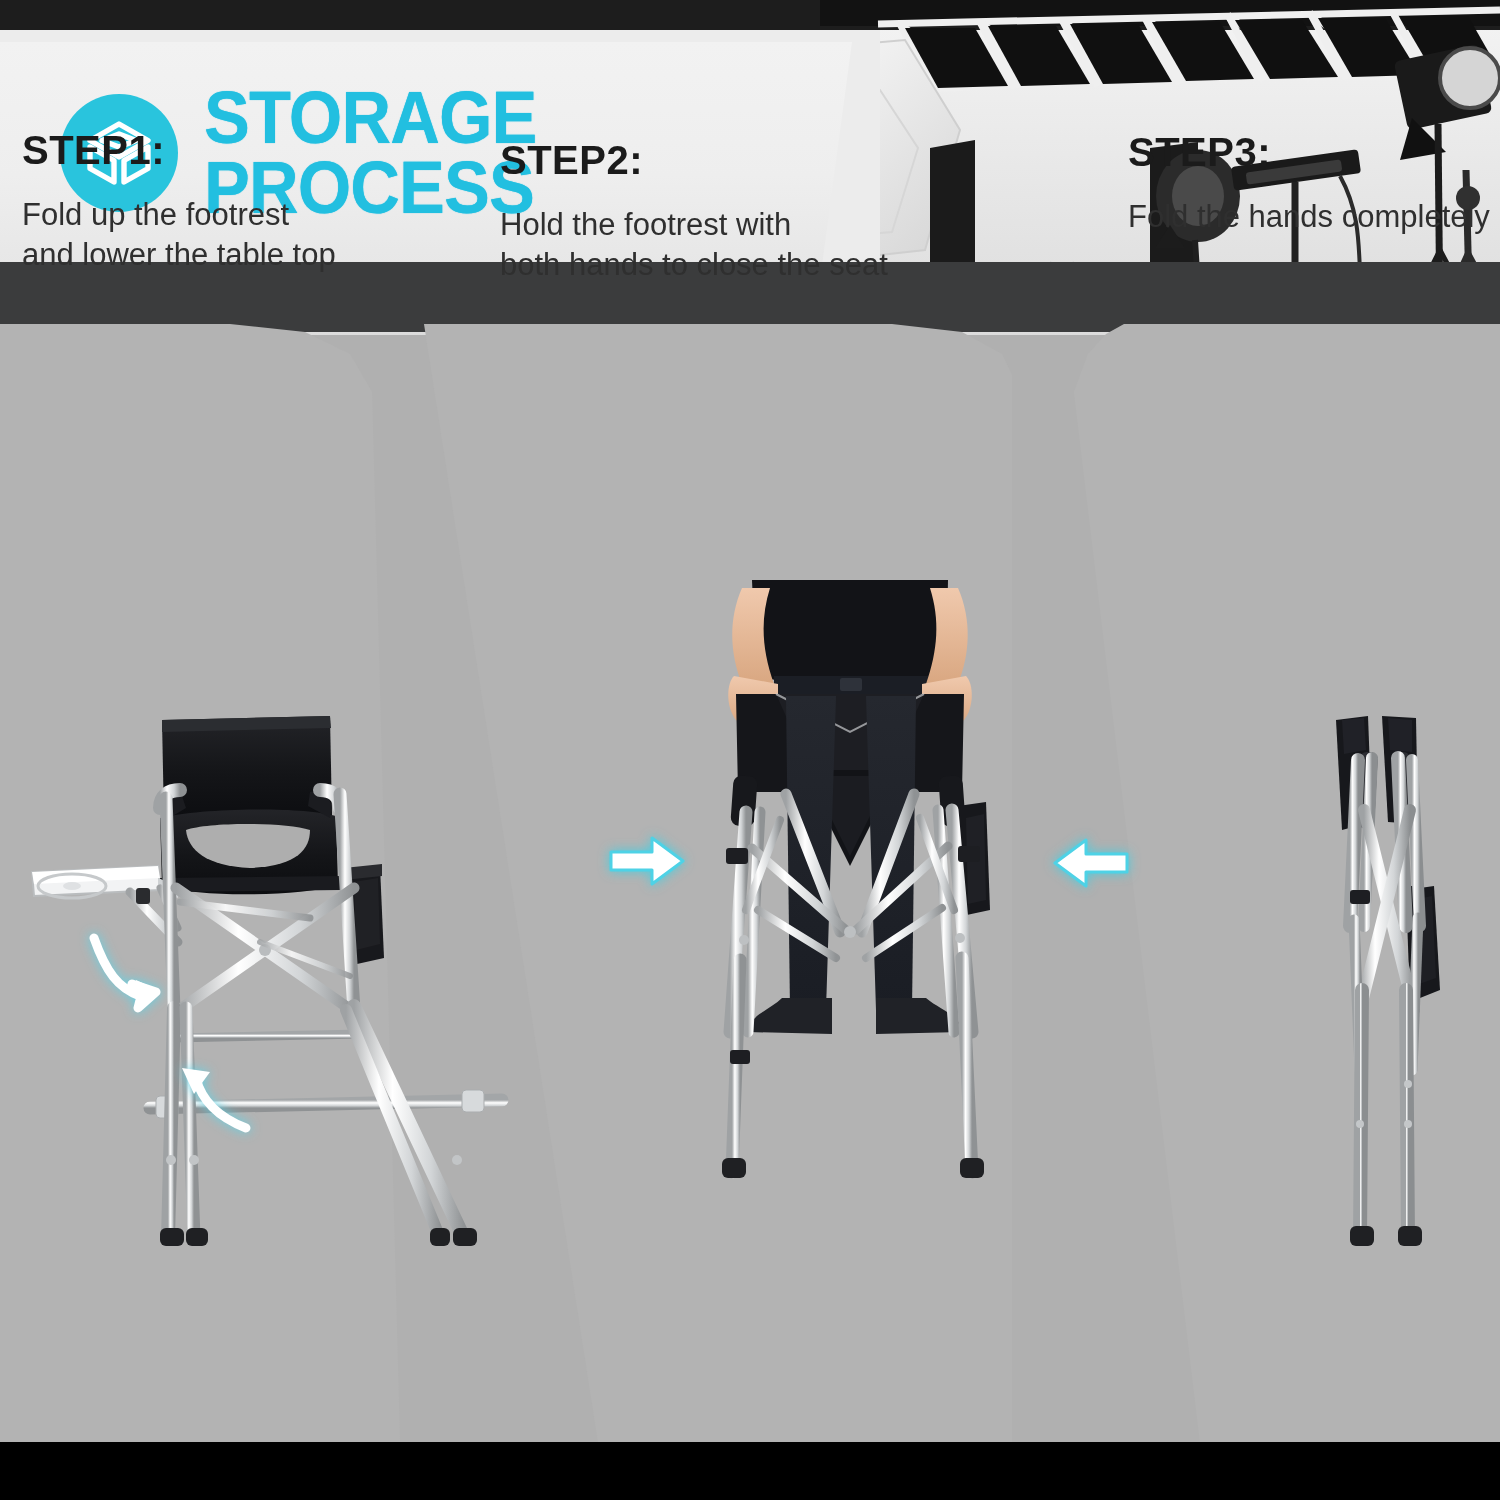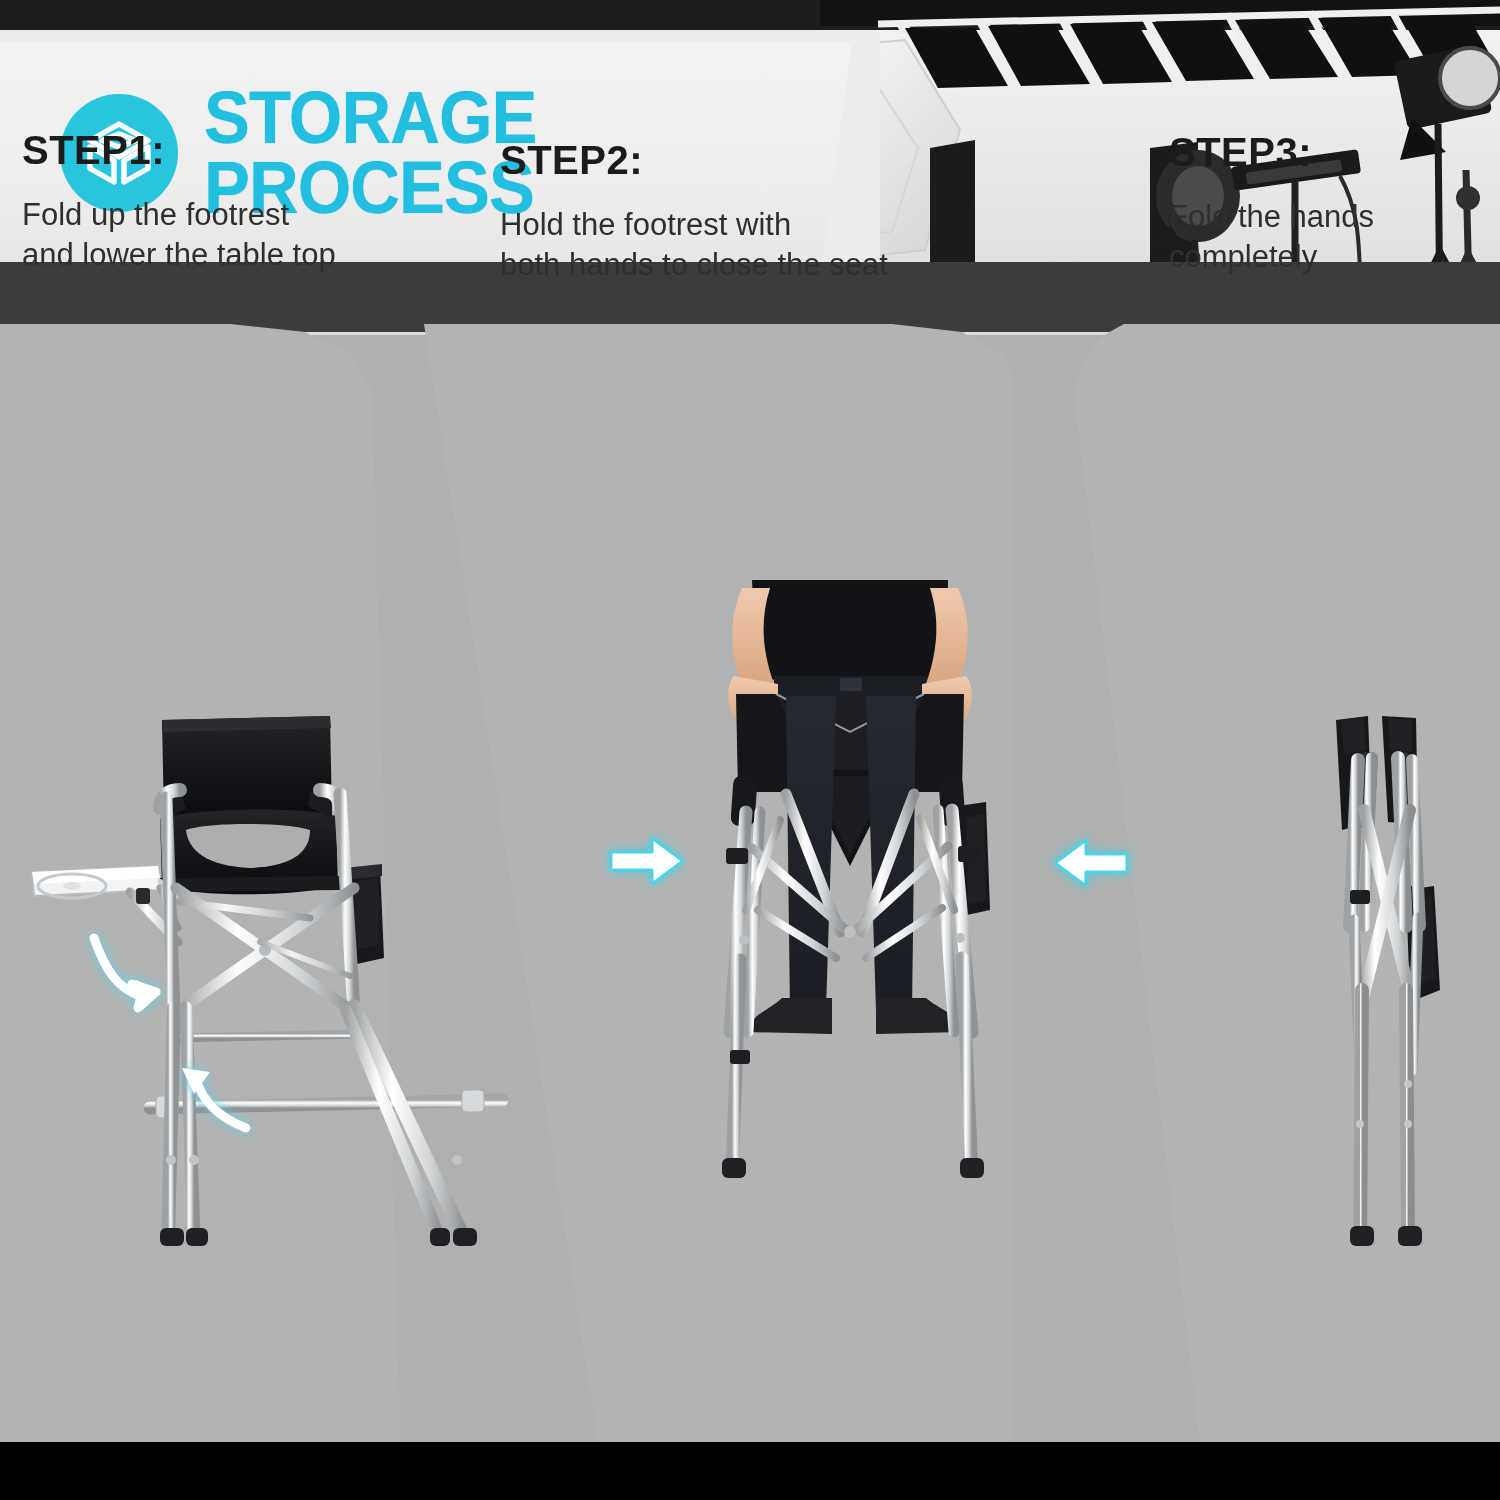--- a/index.html
+++ b/index.html
@@ -52,21 +52,21 @@
   
   #panel3{clip-path:polygon(96px 62px, 472px 62px, 472px 1180px, 172px 1180px, 46px 130px, 60px 92px, 78px 72px);}
 
   
   .step-block{position:absolute;color:#242424;}
   .step-title{font-size:40px;font-weight:700;letter-spacing:.5px;color:#1b1b1b;margin:0 0 22px 0;}
   .step-desc{font-size:31px;line-height:1.30;color:#2f2f2f;font-weight:400;margin:0;white-space:pre-line;}
 
   #txt1{left:22px;top:128px;}
   #txt2{left:500px;top:138px;}
-  #txt3{left:1169px;top:130px;}
+  #txt3{left:1128px;top:130px;}
 
   
   .flow-arrow{position:absolute;filter:drop-shadow(0 0 6px rgba(60,210,230,.85));}
   #arrowR{left:608px;top:834px;}
   #arrowL{left:1052px;top:836px;}
 
   
   .fig{position:absolute;}
   #fig1{left:10px;top:690px;}
   #fig2{left:690px;top:580px;}

